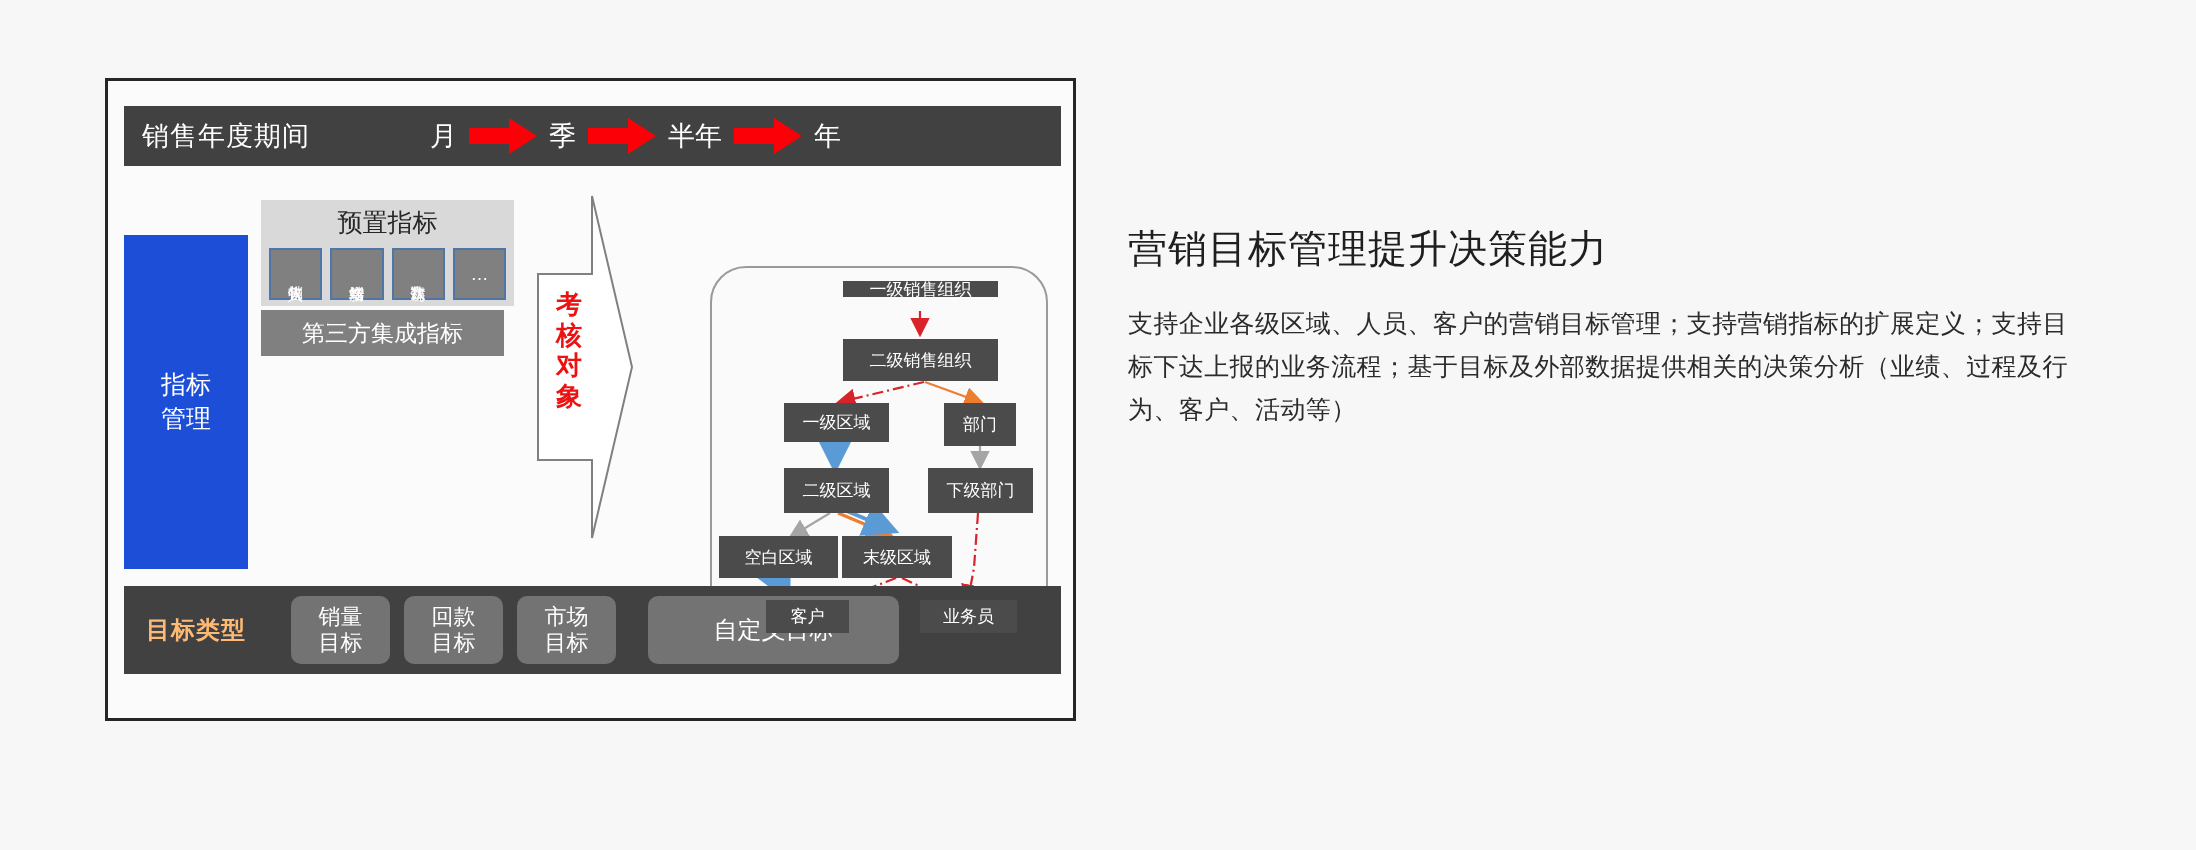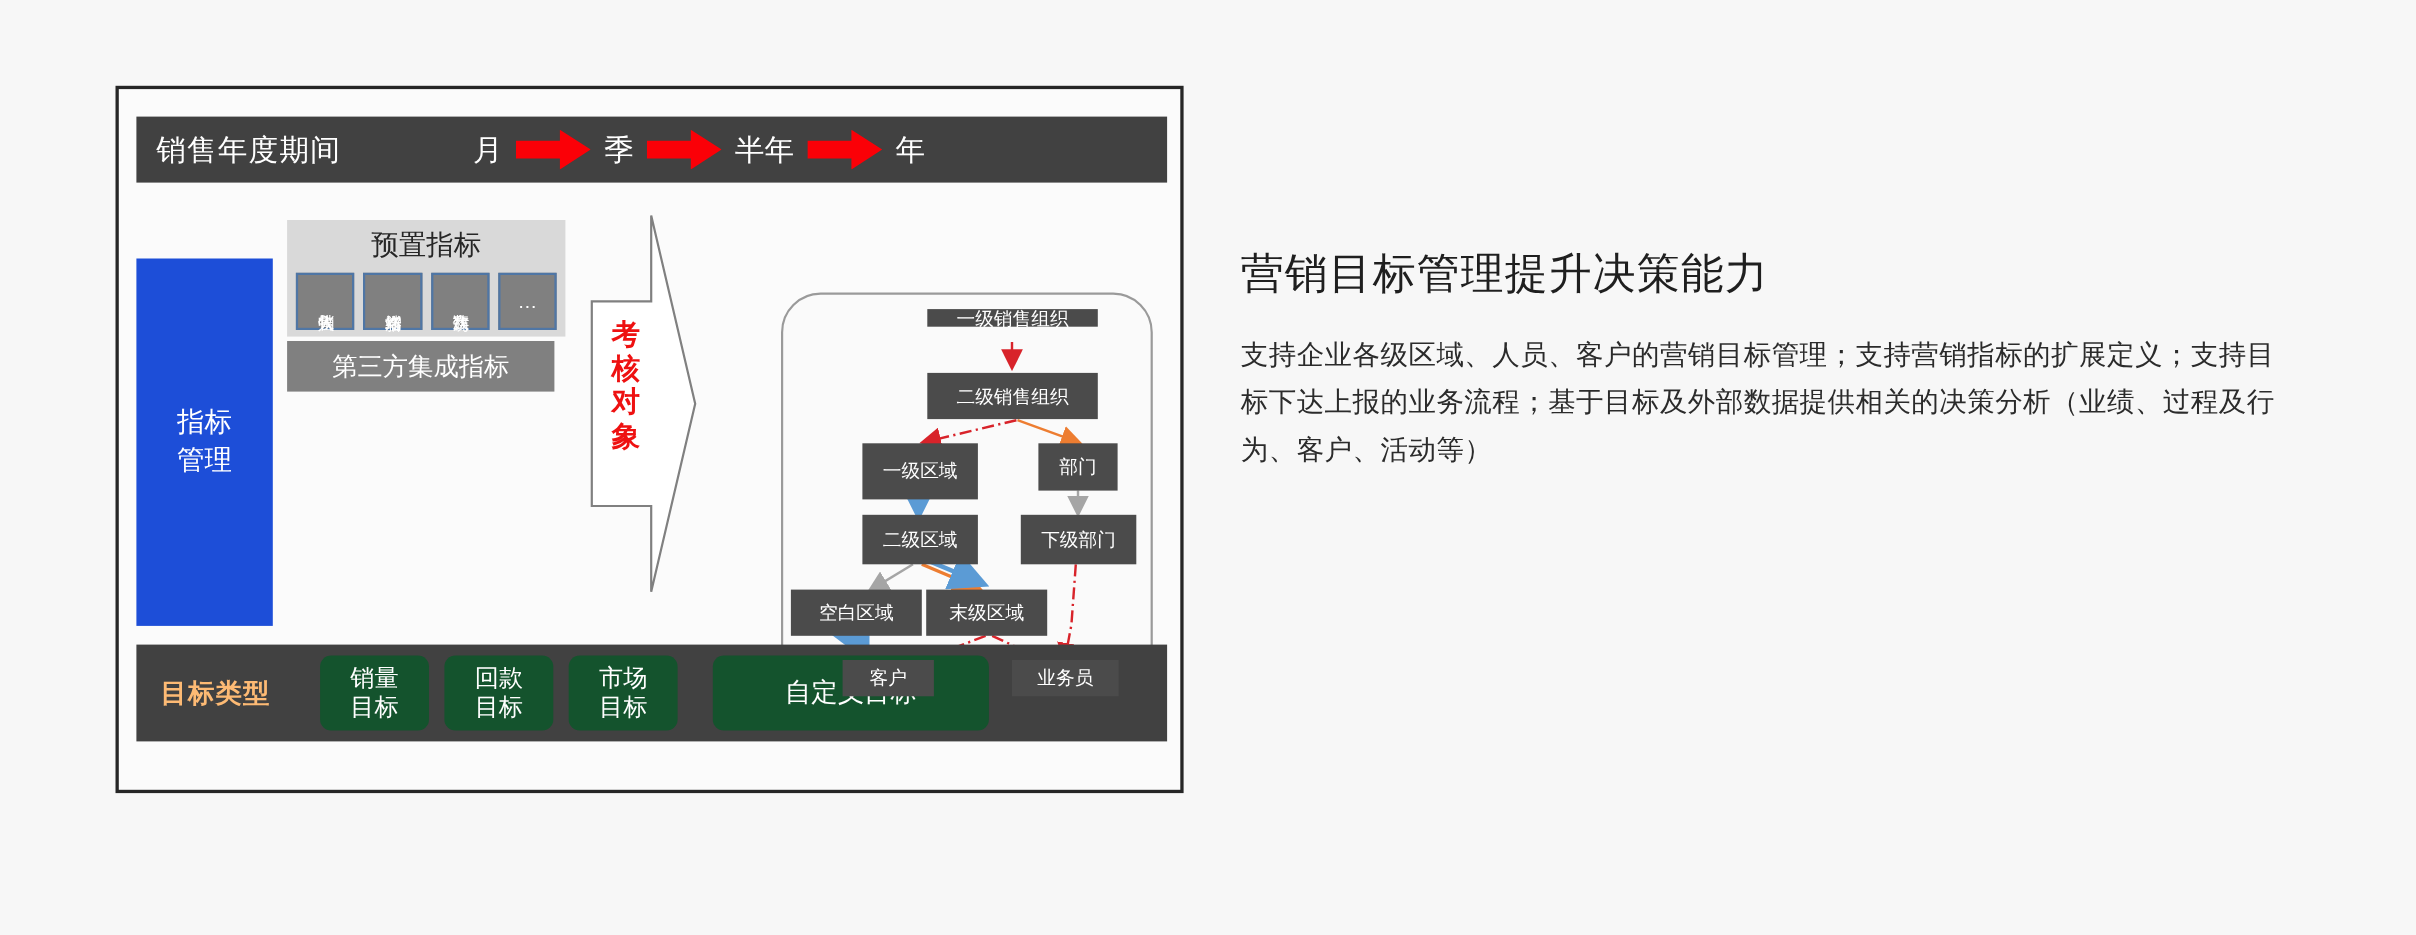--- a/index.html
+++ b/index.html
@@ -114,21 +114,21 @@
   .goal-bar{
     position:absolute;left:16px;top:505px;width:937px;height:88px;
     background:#414141;display:flex;align-items:center;
   }
   .goal-label{
     color:#fdba74;font-size:24px;font-weight:bold;margin-left:22px;
     white-space:nowrap;letter-spacing:1px;
   }
   .goal-btns{display:flex;align-items:center;margin-left:45px;gap:14px;}
   .goal-btn{
-    background:#14532d;border-radius:10px;color:#ffffff;
+    background:#737373;border-radius:10px;color:#ffffff;
     display:flex;align-items:center;justify-content:center;
     text-align:center;font-size:22px;line-height:1.2;
   }
   .goal-btn.two{width:99px;height:68px;}
   .goal-btn.wide{width:251px;height:68px;font-size:24px;margin-left:18px;}
 
   
   .right-col{
     position:absolute;left:1128px;top:222px;width:960px;
   }
@@ -243,21 +243,21 @@
 
           <path d="M184,310 L96,344" stroke="#d8232a" stroke-width="2.2" fill="none" stroke-dasharray="11,4,2,4" marker-end="url(#ah-red)"></path>
 
           <path d="M190,310 L250,338" stroke="#d8232a" stroke-width="2.2" fill="none" stroke-dasharray="11,4,2,4" marker-end="url(#ah-red)"></path>
 
           <path d="M266,245 L262,300 L256,332" stroke="#d8232a" stroke-width="2.2" fill="none" stroke-dasharray="11,4,2,4" marker-end="url(#ah-red)"></path>
         </svg>
 
         <div class="node" style="left:131px;top:13px;width:155px;height:16px;">一级销售组织</div>
         <div class="node" style="left:131px;top:71px;width:155px;height:42px;">二级销售组织</div>
-        <div class="node" style="left:72px;top:135px;width:105px;height:51px;">一级区域</div>
+        <div class="node" style="left:72px;top:135px;width:105px;height:39px;">一级区域</div>
         <div class="node" style="left:232px;top:135px;width:72px;height:43px;">部门</div>
         <div class="node" style="left:72px;top:200px;width:105px;height:45px;">二级区域</div>
         <div class="node" style="left:216px;top:200px;width:105px;height:45px;">下级部门</div>
         <div class="node" style="left:7px;top:268px;width:119px;height:42px;">空白区域</div>
         <div class="node" style="left:130px;top:268px;width:110px;height:42px;">末级区域</div>
         <div class="node" style="left:54px;top:332px;width:83px;height:33px;">客户</div>
         <div class="node" style="left:208px;top:332px;width:97px;height:33px;">业务员</div>
       </div>
     </div>
 

